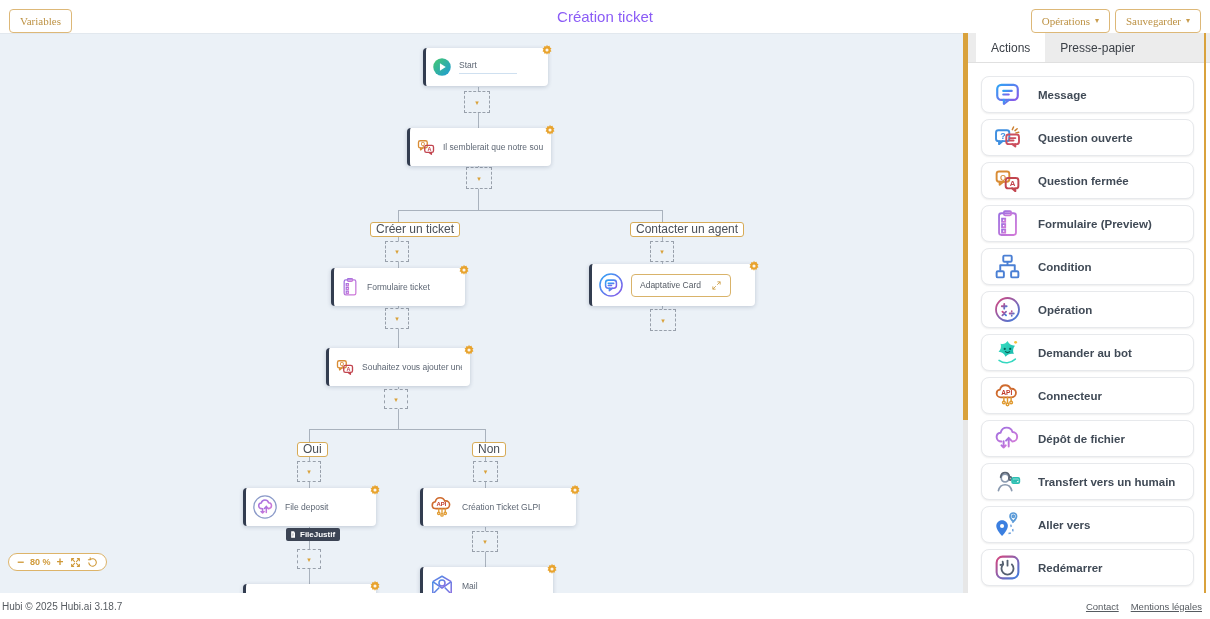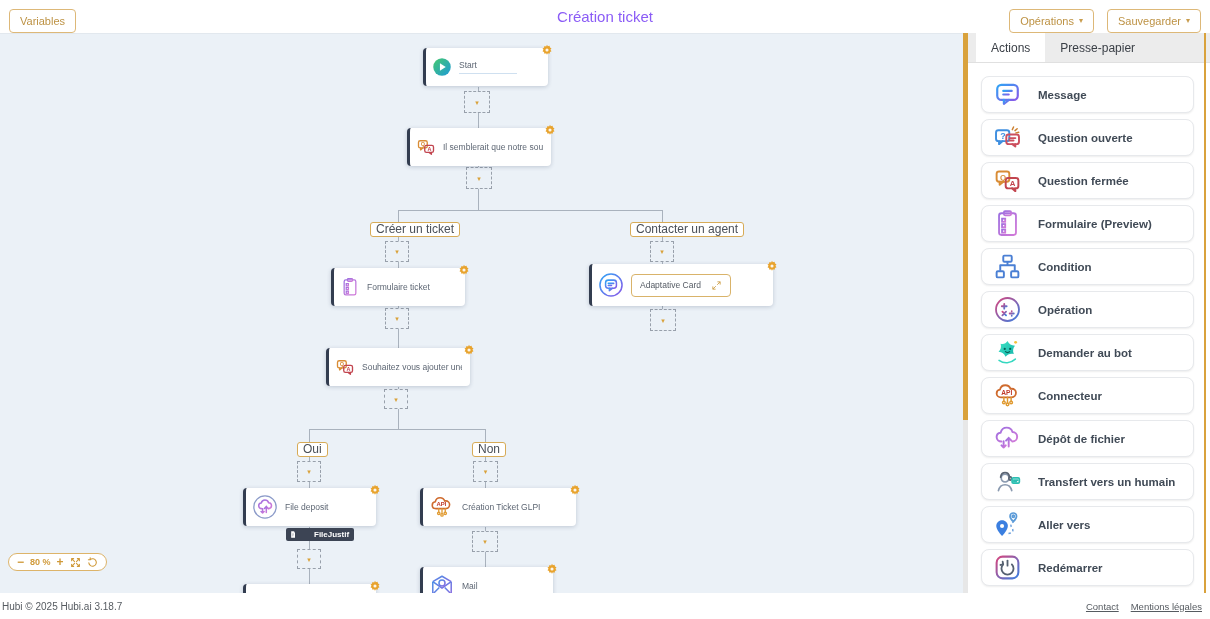--- a/index.html
+++ b/index.html
@@ -3,24 +3,24 @@
 <meta charset="utf-8">
 <style>
   * { box-sizing: border-box; margin: 0; padding: 0; }
   html,body { width:1210px; height:619px; overflow:hidden; background:#fff;
     font-family:"Liberation Sans", sans-serif; }
 
   
   .topbar { height:33px; display:flex; align-items:center; padding:0 9px; position:relative; background:#fff; }
   .gbtn { display:inline-flex; align-items:center; gap:5px; background:#fff; border:1px solid #ddb878;
     color:#bd9244; font-size:11px; border-radius:4px; padding:5px 10px; cursor:pointer;
-    font-family:Liberation Sans, sans-serif;margin-top:8px; }
+    font-family:Liberation Serif, serif;margin-top:8px; }
   .gbtn .caret { font-size:8px; color:#c99d4e; }
   .page-title { position:absolute; left:50%; transform:translateX(-50%); font-size:15px; color:#8b5cf6; }
-  .topbar .right { margin-left:auto; display:flex; gap:13px; }
+  .topbar .right { margin-left:auto; display:flex; gap:5px; }
 
   
   .main { display:flex; height:560px; }
   .canvas { position:relative; flex:1; background:#ebf1f7; overflow:hidden; border-top:1px solid #e2e8ee; }
 
   
   .vl,.hl { position:absolute; background:#a9b2bd; }
   .vl { width:1px; } .hl { height:1px; }
 
   
@@ -41,21 +41,21 @@
   .gear svg { width:100%; height:100%; }
   .adaptive-box { display:flex; align-items:center; gap:10px; border:1px solid #d9b36a; border-radius:4px;
     padding:5px 8px; font-size:8.5px; color:#555b64; background:#fff; cursor:pointer; }
   .adaptive-box .exp { width:11px; height:11px; display:flex; }
   .adaptive-box .exp svg { width:100%; height:100%; }
 
   
   .blabel { position:absolute; background:#fff; border:1px solid #d7ab57; border-radius:3px;
     font-size:12px; color:#494f58; padding:2px 5px; line-height:9px; z-index:3; white-space:nowrap; }
   .vbadge { position:absolute; background:#3c4454; color:#fff; font-size:8px; font-weight:bold;
-    border-radius:2px; padding:2px 5px 2px 3px; display:flex; align-items:center; gap:17px; z-index:4; }
+    border-radius:2px; padding:2px 5px 2px 3px; display:flex; align-items:center; gap:3px; z-index:4; }
   .vbadge svg { width:8px; height:9px; }
 
   
   .zoompill { position:absolute; left:8px; top:519px; height:18px; width:99px; background:#fff;
     border:1px solid #ddb46a; border-radius:9px; display:flex; align-items:center; gap:6px;
     padding:0 8px; color:#d09a3a; z-index:5; }
   .zoompill .zbtn { font-size:12px; font-weight:bold; line-height:12px; cursor:pointer; color:#d09a3a; }
   .zoompill .zlvl { font-size:9px; font-weight:600; }
   .zoompill .zico { width:11px; height:11px; display:flex; cursor:pointer; }
   .zoompill .zico svg { width:100%; height:100%; }
@@ -248,21 +248,21 @@
               <rect x="7.5" y="12.5" width="2.6" height="2.6"></rect>
               <path d="M12 13.7h4.5"></path>
               <rect x="7.5" y="17" width="2.6" height="2.6"></rect>
               <path d="M12 18.2h4.5"></path>
             </g>
           </svg>
         </span>
       <span class="n-label">Formulaire ticket</span>
     </div>
 
-    <div class="node" style="left:589px;top:230px;width:184px;height:42px">
+    <div class="node" style="left:589px;top:230px;width:166px;height:42px">
       <span class="gear"><svg viewBox="0 0 24 24">
             <path fill="#e8a32d" d="M12 1.5l1.7 3 3.4-.9.9 3.4 3 1.7-2.1 2.8 2.1 2.8-3 1.7-.9 3.4-3.4-.9-1.7 3-1.7-3-3.4.9-.9-3.4-3-1.7 2.1-2.8L3 9.2l3-1.7.9-3.4 3.4.9z"></path>
             <circle cx="12" cy="12" r="3.1" fill="#fdf6ea"></circle>
           </svg></span>
       <span class="n-icon big">
           <svg viewBox="0 0 24 24">
             <g fill="none" stroke="url(#gBlue)" stroke-width="1.4" stroke-linecap="round" stroke-linejoin="round">
               <circle cx="12" cy="12" r="10.2"></circle>
               <rect x="7" y="7.5" width="10" height="7.5" rx="2.5"></rect>
               <path d="M10.5 15v2.2l3-2.2"></path>

